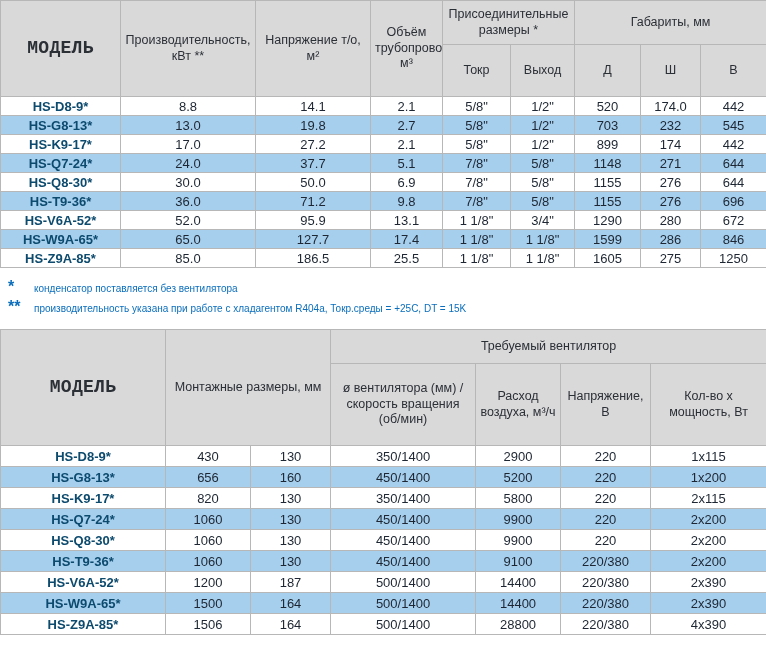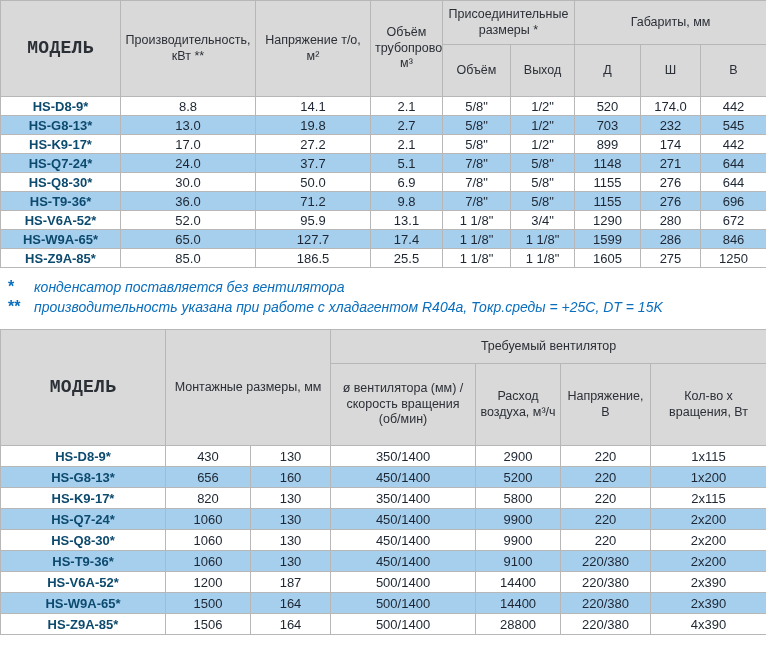--- a/index.html
+++ b/index.html
@@ -69,22 +69,21 @@
   }
   .note .marker {
     flex: 0 0 26px;
     font-weight: bold;
     font-style: normal;
     font-size: 16px;
     line-height: 1;
     color: #0a6ebd;
   }
   .note .note-text {
-    font-style: italic;
-    font-size: 14px;
+    font-size: 10px;
   }
 </style>
 </head>
 <body>
 
 <div class="page">
 
   <table id="specs-table">
     <colgroup>
       <col style="width:120px">
@@ -100,21 +99,21 @@
     <thead>
       <tr class="hrow1">
         <th rowspan="2" class="model-h">МОДЕЛЬ</th>
         <th rowspan="2">Производительность, кВт **</th>
         <th rowspan="2">Напряжение т/о, м²</th>
         <th rowspan="2">Объём трубопровода, м³</th>
         <th colspan="2">Присоединительные размеры *</th>
         <th colspan="3">Габариты, мм</th>
       </tr>
       <tr class="hrow2">
-        <th>Объём</th>
+        <th>Токр</th>
         <th>Выход</th>
         <th>Д</th>
         <th>Ш</th>
         <th>В</th>
       </tr>
     </thead>
     <tbody>
         <tr class="white">
           <td class="model">HS-D8-9*</td>
           <td>8.8</td>
@@ -241,21 +240,21 @@
     <thead>
       <tr class="hrow1b">
         <th rowspan="2" class="model-h">МОДЕЛЬ</th>
         <th rowspan="2" colspan="2">Монтажные размеры, мм</th>
         <th colspan="4">Требуемый вентилятор</th>
       </tr>
       <tr class="hrow2b">
         <th>ø вентилятора (мм) / скорость вращения (об/мин)</th>
         <th>Расход воздуха, м³/ч</th>
         <th>Напряжение, В</th>
-        <th>Кол-во х вращения, Вт</th>
+        <th>Кол-во х мощность, Вт</th>
       </tr>
     </thead>
     <tbody>
         <tr class="white">
           <td class="model">HS-D8-9*</td>
           <td>430</td>
           <td>130</td>
           <td>350/1400</td>
           <td>2900</td>
           <td>220</td>

